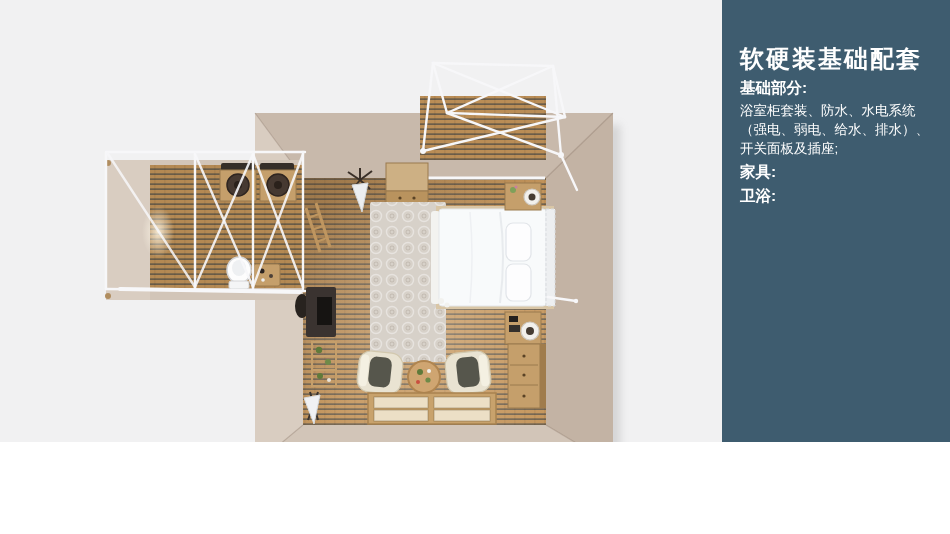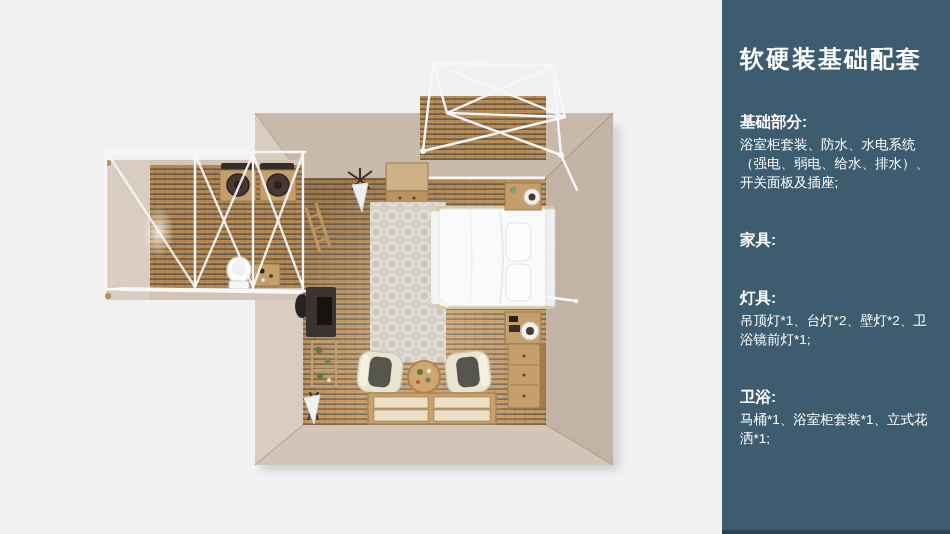--- a/index.html
+++ b/index.html
@@ -4,36 +4,36 @@
 <style>
   :root{
     --canvas-bg:#f1f1f2; --panel-bg:#3e5c6f; --panel-footer:#2b4154; --panel-text:#ffffff;
     --wall:#d2c5b8; --wall-light:#d9cdc1; --wall-dark:#c3b3a4; --wall-top:#c8b9ab;
     --wood:#c4955b; --wood-dark:#5e564b; --frame-white:#f7f7f9;
     --rug:#d7d1c9; --bed-white:#f8fafb; --furn-wood:#c59f6b; --furn-wood-dark:#9a7a4e;
     --desk-dark:#3a3330; --seat-dark:#56564c; --chair-cream:#e9e3d2; --mat-cream:#ecdfc6;
     --basin-dark:#463931; --plant-green:#5f7a3a;
   }
   html,body{margin:0;padding:0;}
-  .stage{position:relative;width:950px;height:534px;background:var(--canvas-bg);
+  .stage{position:relative;width:950px;height:442px;background:var(--canvas-bg);
          overflow:hidden;font-family:"Liberation Sans",sans-serif;}
   .floorplan{position:absolute;left:0;top:0;width:722px;height:534px;}
   
   .f-wall{fill:var(--wall);} .f-wall-light{fill:var(--wall-light);}
   .f-wall-dark{fill:var(--wall-dark);} .f-wall-top{fill:var(--wall-top);}
   .f-wood{fill:var(--wood);} .f-wood-dark{fill:var(--wood-dark);}
   .f-rug{fill:var(--rug);}
   .s-frame{stroke:var(--frame-white);stroke-width:2.4;stroke-linecap:round;fill:none;}
   .s-seam{stroke:rgba(90,70,55,.22);stroke-width:1.2;}
   
   .panel{position:absolute;left:722px;top:0;width:228px;height:534px;box-sizing:border-box;
          background:var(--panel-bg);color:var(--panel-text);
          padding:44px 12px 0 18px;border-bottom:4px solid var(--panel-footer);}
   .panel-title{font-size:24px;font-weight:bold;letter-spacing:2px;line-height:30px;}
-  .section{margin-top:38px;}
+  .section{margin-top:4px;}
   .sec-h{font-size:15.5px;font-weight:bold;line-height:20px;margin-bottom:3px;}
   .sec-b{font-size:13.5px;line-height:19px;}
 </style>
 </head>
 <body>
 
 <div class="stage">
 
   <svg class="floorplan" viewBox="0 0 722 534">
     <defs>
@@ -276,27 +276,22 @@
 
     <div class="section">
       <div class="sec-h">基础部分:</div>
       <div class="sec-b">浴室柜套装、防水、水电系统（强电、弱电、给水、排水）、开关面板及插座;</div>
     </div>
 
     <div class="section">
       <div class="sec-h">家具:</div>
     </div>
 
-    <div class="section">
-      <div class="sec-h">灯具:</div>
-      <div class="sec-b">吊顶灯*1、台灯*2、壁灯*2、卫浴镜前灯*1;</div>
-    </div>
 
     <div class="section">
       <div class="sec-h">卫浴:</div>
-      <div class="sec-b">马桶*1、浴室柜套装*1、立式花洒*1;</div>
     </div>
 
     <div class="section">
     </div>
   </div>
 
 </div>
 
 </body></html>

